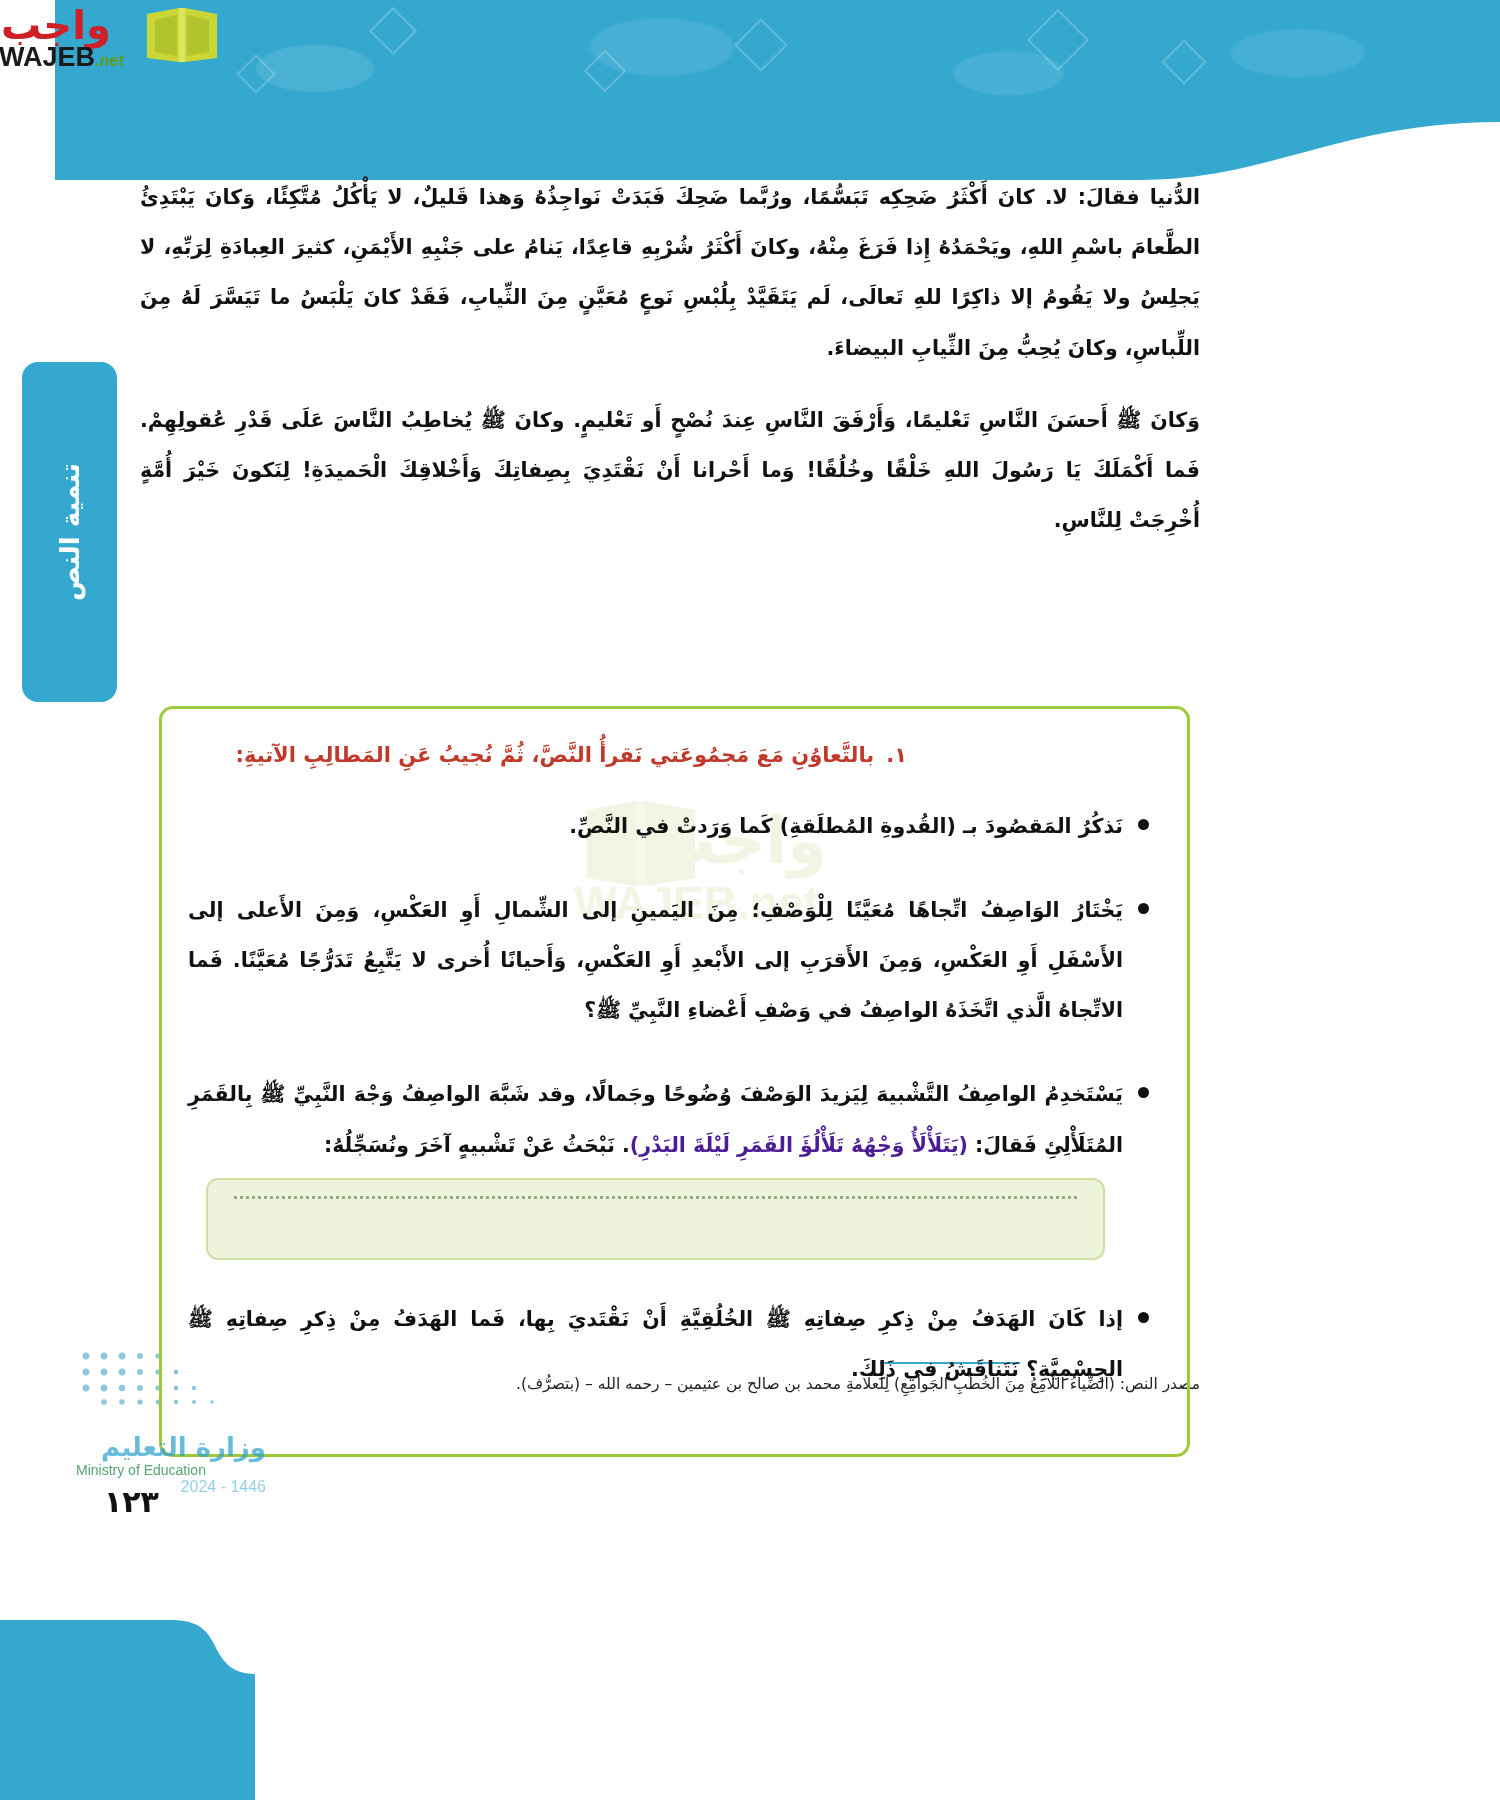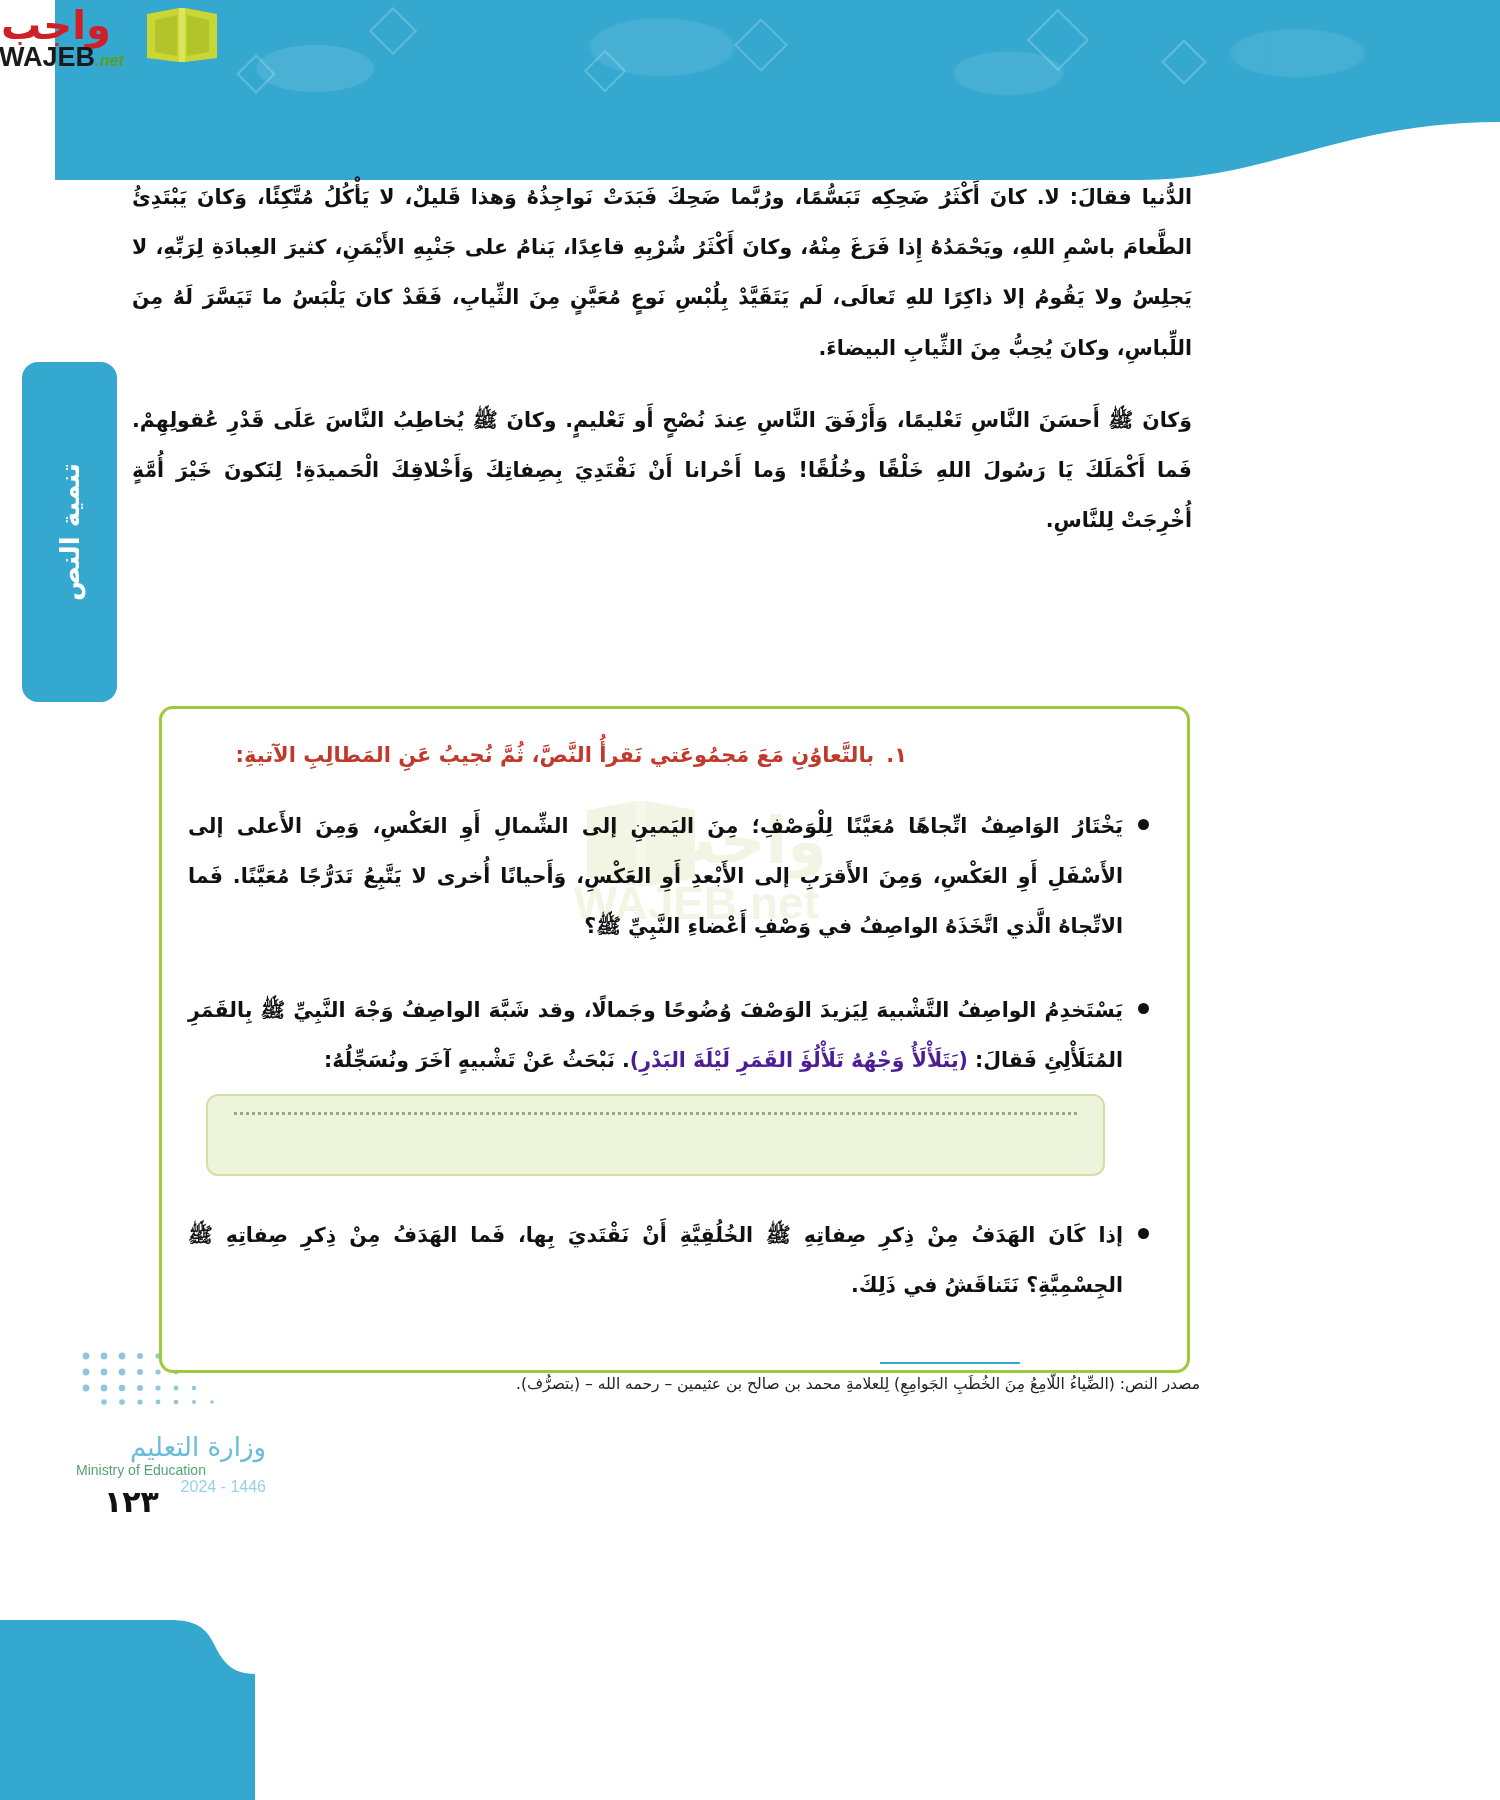--- a/index.html
+++ b/index.html
@@ -112,21 +112,21 @@
     font-size: 26px;
     font-weight: 700;
     font-family: "DejaVu Sans", sans-serif;
     letter-spacing: 2px;
   }
 
   
   .body-text {
     position: absolute;
     top: 172px;
-    right: 308px;
+    right: 300px;
     width: 1060px;
     direction: rtl;
     text-align: justify;
     font-family: "DejaVu Sans", "Liberation Sans", sans-serif;
     font-size: 20.5px;
     font-weight: 700;
     color: #111111;
     line-height: 2.45;
   }
   .body-text p { margin: 0 0 22px 0; }
@@ -294,21 +294,21 @@
     top: 1432px;
     width: 190px;
     height: 72px;
     opacity: 0.72;
     direction: rtl;
     z-index: 5;
   }
   .moe-ar {
     font-family: "DejaVu Sans", sans-serif;
     font-size: 26px;
-    font-weight: 400;
+    font-weight: 700;
     color: #2fa3cc;
     white-space: nowrap;
   }
   .moe-en {
     font-family: "Liberation Sans", sans-serif;
     font-size: 14px;
     color: #15803d;
     direction: ltr;
     text-align: left;
     white-space: nowrap;
@@ -391,20 +391,23 @@
       </svg>
     </div>
 
     <div class="ex-inner">
       <div class="ex-head">
         <span class="ex-head-num">١.</span>
         <span>بالتَّعاوُنِ مَعَ مَجمُوعَتي نَقرأُ النَّصَّ، ثُمَّ نُجيبُ عَنِ المَطالِبِ الآتيةِ:</span>
       </div>
 
       <ul class="ex-list">
+        <li class="indent-1">
+          <span>نَذكُرُ المَقصُودَ بـ (القُدوةِ المُطلَقةِ) كَما وَرَدتْ في النَّصِّ.</span>
+        </li>
 
         <li>
           <span>يَخْتَارُ الوَاصِفُ اتِّجاهًا مُعَيَّنًا لِلْوَصْفِ؛ مِنَ اليَمينِ إلى الشِّمالِ أَوِ العَكْسِ، وَمِنَ الأَعلى إلى الأَسْفَلِ أَوِ العَكْسِ، وَمِنَ الأَقرَبِ إلى الأَبْعدِ أَوِ العَكْسِ، وَأَحيانًا أُخرى لا يَتَّبِعُ تَدَرُّجًا مُعَيَّنًا. فَما الاتِّجاهُ الَّذي اتَّخَذَهُ الواصِفُ في وَصْفِ أَعْضاءِ النَّبِيِّ ﷺ؟</span>
         </li>
 
         <li>
           <span>يَسْتَخدِمُ الواصِفُ التَّشْبيهَ لِيَزيدَ الوَصْفَ وُضُوحًا وجَمالًا، وقد شَبَّهَ الواصِفُ وَجْهَ النَّبِيِّ ﷺ بِالقَمَرِ المُتَلَأْلِئِ فَقالَ: </span><span class="quote-blue">(يَتَلَأْلَأُ وَجْهُهُ تَلَأْلُؤَ القَمَرِ لَيْلَةَ البَدْرِ)</span><span>. نَبْحَثُ عَنْ تَشْبيهٍ آخَرَ ونُسَجِّلُهُ:</span>
           <div class="answer-box">
             <div class="dots"></div>
           </div>

